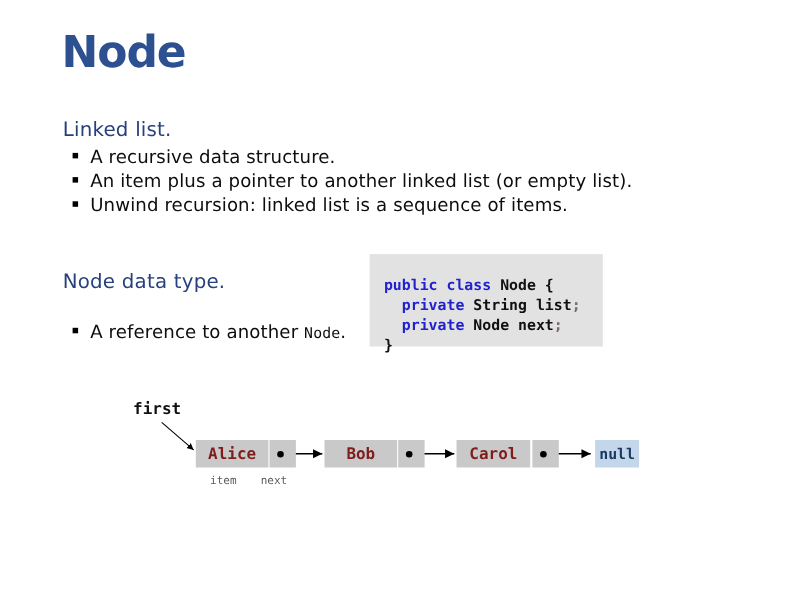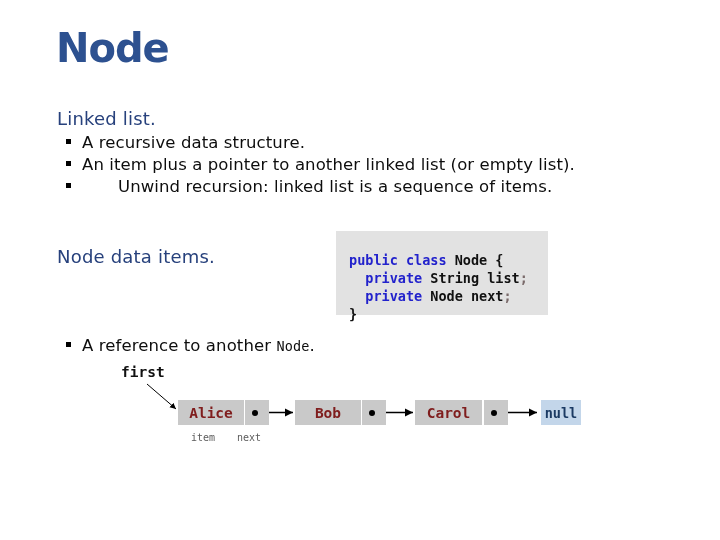--- a/index.html
+++ b/index.html
@@ -163,28 +163,28 @@
   <div class="section-head" style="left:57px; top:108px;">Linked list.</div>
 
   <div class="bullet-row" style="left:66px; top:133px;">
     <span class="bullet-mark"></span>
     <span class="bullet-text">A recursive data structure.</span>
   </div>
   <div class="bullet-row" style="left:66px; top:155px;">
     <span class="bullet-mark"></span>
     <span class="bullet-text">An item plus a pointer to another linked list (or empty list).</span>
   </div>
-  <div class="bullet-row" style="left:66px; top:177px;gap:36px;">
+  <div class="bullet-row" style="left:66px; top:177px;">
     <span class="bullet-mark"></span>
     <span class="bullet-text">Unwind recursion:  linked list is a sequence of items.</span>
   </div>
 
-  <div class="section-head" style="left:57px; top:246px;">Node data items.</div>
-
-  <div class="bullet-row" style="left:66px; top:292px;margin-top:44px;">
+  <div class="section-head" style="left:57px; top:246px;">Node data type.</div>
+
+  <div class="bullet-row" style="left:66px; top:292px;">
     <span class="bullet-mark"></span>
     <span class="bullet-text"><span>A reference to another </span><span class="mono-inline">Node</span><span>.</span></span>
   </div>
 
   <div class="code-box">
     <div class="code-line"><span class="kw">public class </span><span>Node {</span></div>
     <div class="code-line"><span class="kw">  private </span><span>String list</span><span class="pun">;</span></div>
     <div class="code-line"><span class="kw">  private </span><span>Node next</span><span class="pun">;</span></div>
     <div class="code-line"><span>}</span></div>
   </div>

